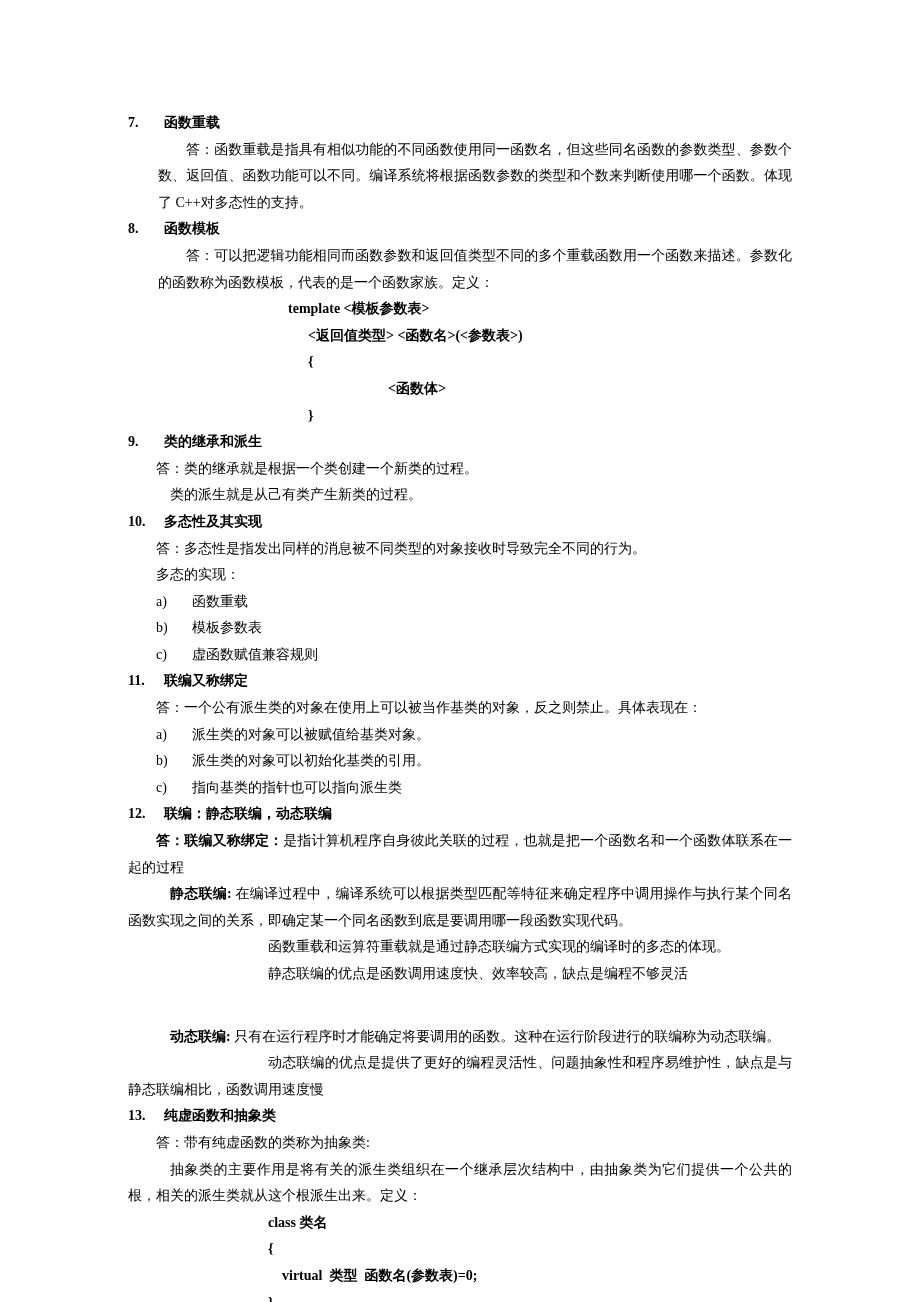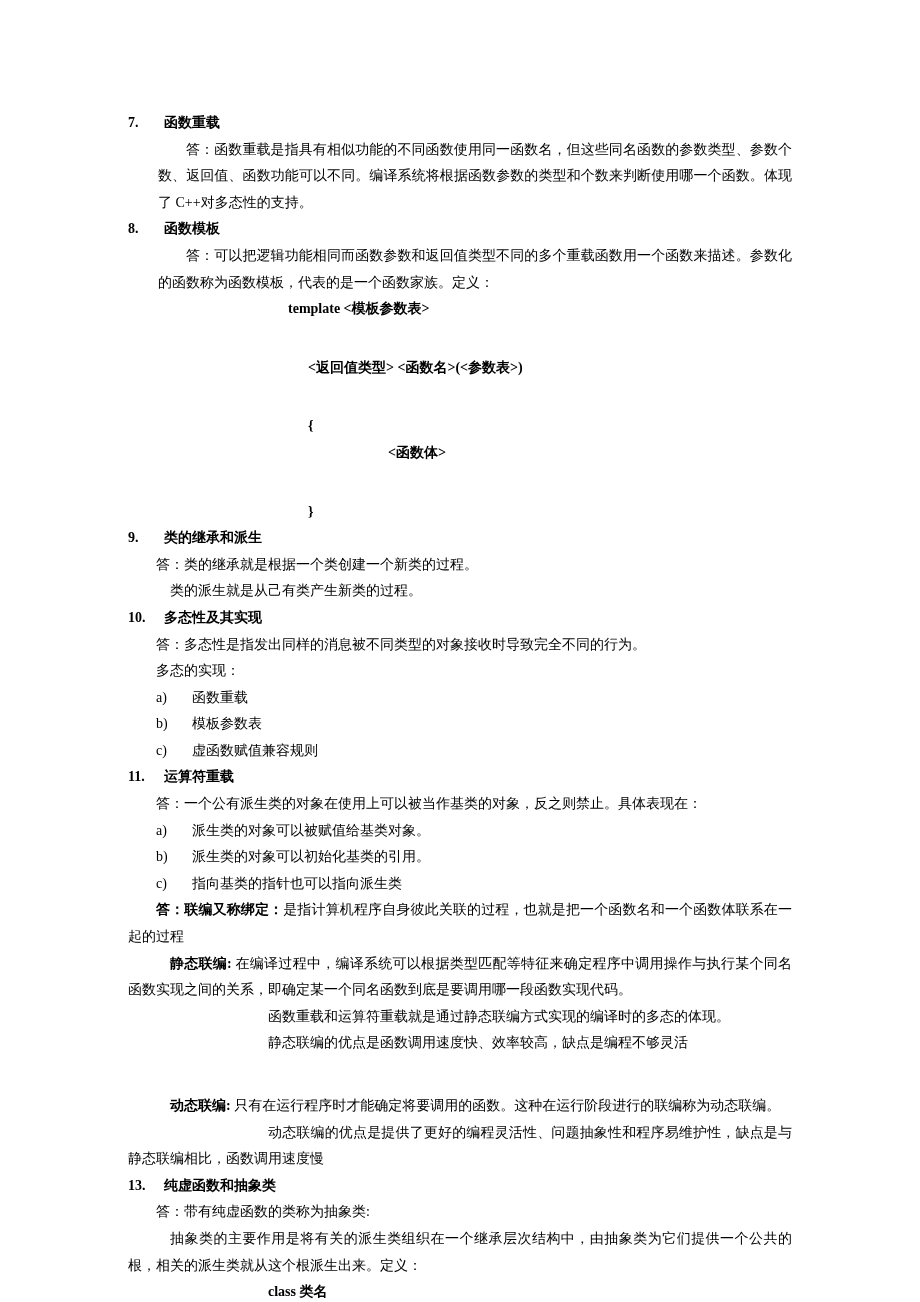--- a/index.html
+++ b/index.html
@@ -45,21 +45,20 @@
     font-family: "Times New Roman", serif;
   }
   .code {
     font-weight: 700;
   }
   .code-line {
     padding-left: 160px;
   }
   .code-line2 {
     padding-left: 180px;
-    margin-top: 32px;
   }
   .code-line3 {
     padding-left: 260px;
   }
   .bold {
     font-weight: 700;
   }
   .indent3 {
     padding-left: 3em;
   }
@@ -114,37 +113,41 @@
         <span>模板参数表</span>
       </div>
       <div class="sub">
         <span class="letter">c)</span>
         <span>虚函数赋值兼容规则</span>
       </div>
     </div>
     <div class="section">
       <div class="head">
         <span class="num">11.</span>
-        <span class="title">运算符重载</span>
+        <span class="title">联编又称绑定</span>
       </div>
       <div class="ans-noindent">答：一个公有派生类的对象在使用上可以被当作基类的对象，反之则禁止。具体表现在：</div>
       <div class="sub">
         <span class="letter">a)</span>
         <span>派生类的对象可以被赋值给基类对象。</span>
       </div>
       <div class="sub">
         <span class="letter">b)</span>
         <span>派生类的对象可以初始化基类的引用。</span>
       </div>
       <div class="sub">
         <span class="letter">c)</span>
         <span>指向基类的指针也可以指向派生类</span>
       </div>
     </div>
     <div class="section">
+      <div class="head">
+        <span class="num">12.</span>
+        <span class="title">联编：静态联编，动态联编</span>
+      </div>
       <div style="text-indent: 2em; text-align: justify;"><span class="bold">答：联编又称绑定：</span><span>是指计算机程序自身彼此关联的过程，也就是把一个函数名和一个函数体联系在一起的过程</span></div>
       <div style="text-indent: 3em; text-align: justify;"><span class="bold">静态联编:</span><span> 在编译过程中，编译系统可以根据类型匹配等特征来确定程序中调用操作与执行某个同名函数实现之间的关系，即确定某一个同名函数到底是要调用哪一段函数实现代码。</span></div>
       <div class="indent6">函数重载和运算符重载就是通过静态联编方式实现的编译时的多态的体现。</div>
       <div class="indent6">静态联编的优点是函数调用速度快、效率较高，缺点是编程不够灵活</div>
       <div style="text-indent: 3em; text-align: justify; margin-top: 36px;"><span class="bold">动态联编:</span><span> 只有在运行程序时才能确定将要调用的函数。这种在运行阶段进行的联编称为动态联编。</span></div>
       <div style="text-align: justify; text-indent: 10em; font-family: Liberation Mono, monospace;">动态联编的优点是提供了更好的编程灵活性、问题抽象性和程序易维护性，缺点是与静态联编相比，函数调用速度慢</div>
     </div>
     <div class="section">
       <div class="head">
         <span class="num">13.</span>

